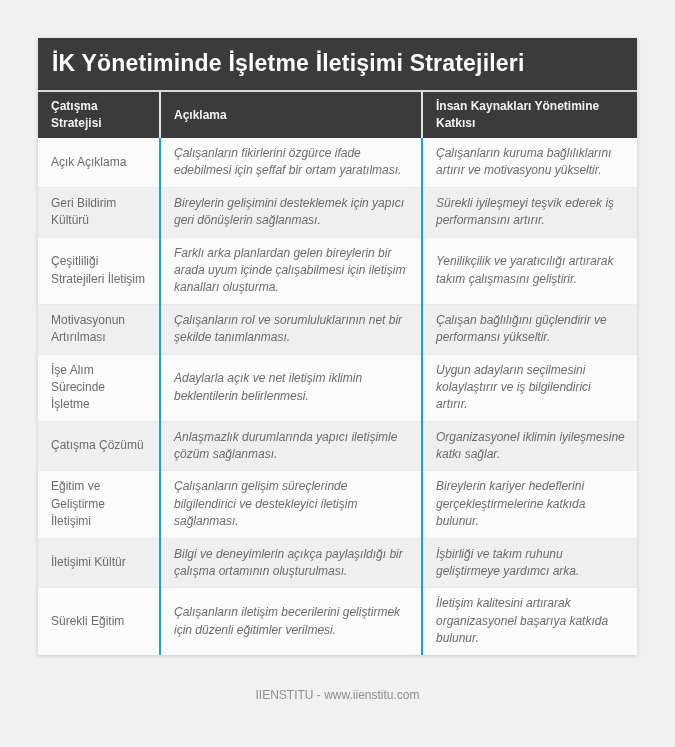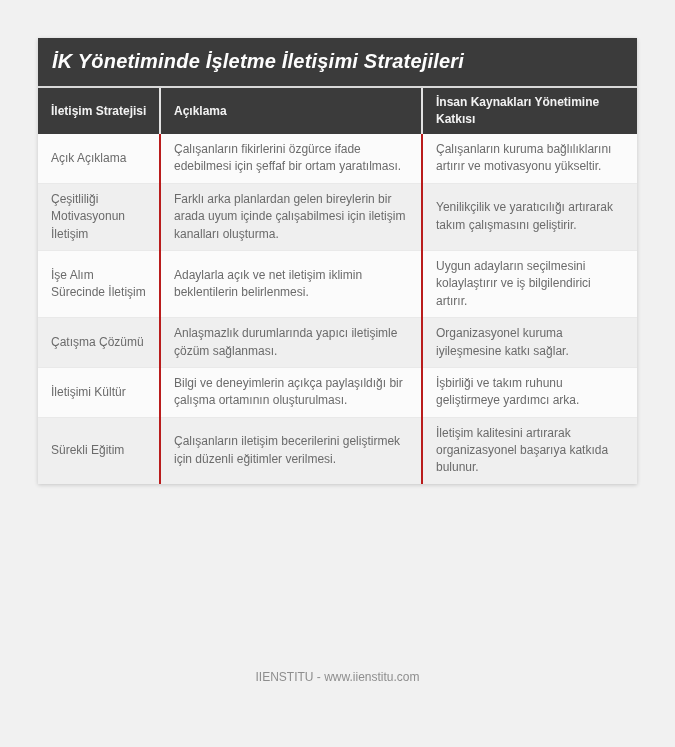--- a/index.html
+++ b/index.html
@@ -22,27 +22,26 @@
     position: absolute;
     left: 38px;
     top: 38px;
     width: 599px;
     background: #fbfbfb;
     box-shadow: 0 1px 4px rgba(0,0,0,0.18);
   }
   .title-bar {
     background: #3b3b3b;
     color: #fdfdfd;
-    font-size: 20px;
+    font-size: 23px;
     font-weight: bold;
     letter-spacing: 0.2px;
     padding: 12px 14px 13px 14px;
     border-bottom: 2px solid #d9d9d9;
     box-sizing: border-box;
-    font-style: italic;
   }
   table.strategies {
     width: 100%;
     border-collapse: collapse;
     table-layout: fixed;
   }
   table.strategies col.c1 { width: 122px; }
   table.strategies col.c2 { width: 262px; }
   table.strategies col.c3 { width: 215px; }
   thead th {
@@ -59,28 +58,28 @@
   }
   thead th + th { border-left: 2px solid #e3e3e3; }
   tbody td {
     font-size: 12px;
     color: #6b6b6b;
     line-height: 1.45;
     vertical-align: middle;
     padding: 7px 12px 7px 13px;
     box-sizing: border-box;
   }
-  tbody td + td { border-left: 2px solid #b91c1c; }
+  tbody td + td { border-left: 2px solid #0ea5e9; font-style: italic; }
   tbody tr { height: 47px; border-top: 1px solid #e9e9e9; }
   tbody tr:first-child { border-top: none; }
   tbody tr:nth-child(odd)  { background: #fbfbfb; }
   tbody tr:nth-child(even) { background: #efefef; }
   .footer {
     position: absolute;
-    top: 670px;
+    top: 688px;
     left: 0;
     width: 675px;
     text-align: center;
     color: #8e8e8e;
     font-size: 12px;
   }
 </style>
 </head>
 <body>
 
@@ -90,45 +89,60 @@
     <div class="title-bar">İK Yönetiminde İşletme İletişimi Stratejileri</div>
 
     <table class="strategies">
       <colgroup>
         <col class="c1">
           <col class="c2">
           <col class="c3">
       </colgroup>
       <thead>
         <tr>
-          <th>İletişim Stratejisi</th>
+          <th>Çatışma Stratejisi</th>
           <th>Açıklama</th>
           <th>İnsan Kaynakları Yönetimine Katkısı</th>
         </tr>
       </thead>
       <tbody>
         <tr>
           <td>Açık Açıklama</td>
           <td>Çalışanların fikirlerini özgürce ifade edebilmesi için şeffaf bir ortam yaratılması.</td>
           <td>Çalışanların kuruma bağlılıklarını artırır ve motivasyonu yükseltir.</td>
         </tr>
         <tr>
-          <td>Çeşitliliği Motivasyonun İletişim</td>
+          <td>Geri Bildirim Kültürü</td>
+          <td>Bireylerin gelişimini desteklemek için yapıcı geri dönüşlerin sağlanması.</td>
+          <td>Sürekli iyileşmeyi teşvik ederek iş performansını artırır.</td>
+        </tr>
+        <tr>
+          <td>Çeşitliliği Stratejileri İletişim</td>
           <td>Farklı arka planlardan gelen bireylerin bir arada uyum içinde çalışabilmesi için iletişim kanalları oluşturma.</td>
           <td>Yenilikçilik ve yaratıcılığı artırarak takım çalışmasını geliştirir.</td>
         </tr>
         <tr>
-          <td>İşe Alım Sürecinde İletişim</td>
+          <td>Motivasyonun Artırılması</td>
+          <td>Çalışanların rol ve sorumluluklarının net bir şekilde tanımlanması.</td>
+          <td>Çalışan bağlılığını güçlendirir ve performansı yükseltir.</td>
+        </tr>
+        <tr>
+          <td>İşe Alım Sürecinde İşletme</td>
           <td>Adaylarla açık ve net iletişim iklimin beklentilerin belirlenmesi.</td>
           <td>Uygun adayların seçilmesini kolaylaştırır ve iş bilgilendirici artırır.</td>
         </tr>
         <tr>
           <td>Çatışma Çözümü</td>
           <td>Anlaşmazlık durumlarında yapıcı iletişimle çözüm sağlanması.</td>
-          <td>Organizasyonel kuruma iyileşmesine katkı sağlar.</td>
+          <td>Organizasyonel iklimin iyileşmesine katkı sağlar.</td>
+        </tr>
+        <tr>
+          <td>Eğitim ve Geliştirme İletişimi</td>
+          <td>Çalışanların gelişim süreçlerinde bilgilendirici ve destekleyici iletişim sağlanması.</td>
+          <td>Bireylerin kariyer hedeflerini gerçekleştirmelerine katkıda bulunur.</td>
         </tr>
         <tr>
           <td>İletişimi Kültür</td>
           <td>Bilgi ve deneyimlerin açıkça paylaşıldığı bir çalışma ortamının oluşturulması.</td>
           <td>İşbirliği ve takım ruhunu geliştirmeye yardımcı arka.</td>
         </tr>
         <tr>
           <td>Sürekli Eğitim</td>
           <td>Çalışanların iletişim becerilerini geliştirmek için düzenli eğitimler verilmesi.</td>
           <td>İletişim kalitesini artırarak organizasyonel başarıya katkıda bulunur.</td>

